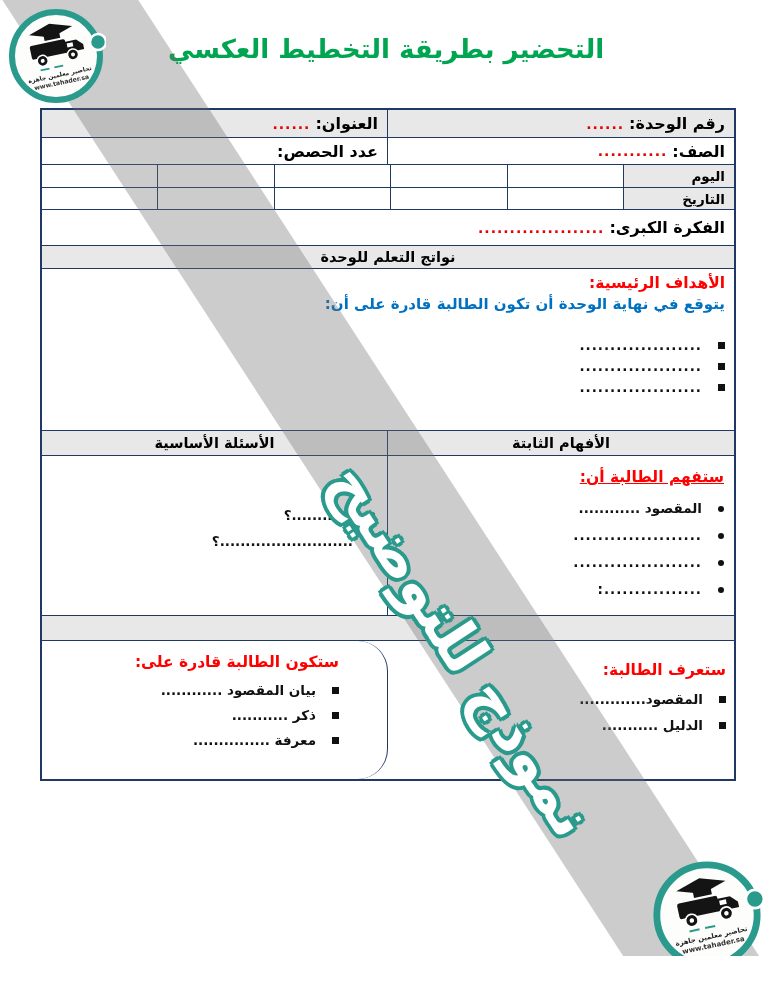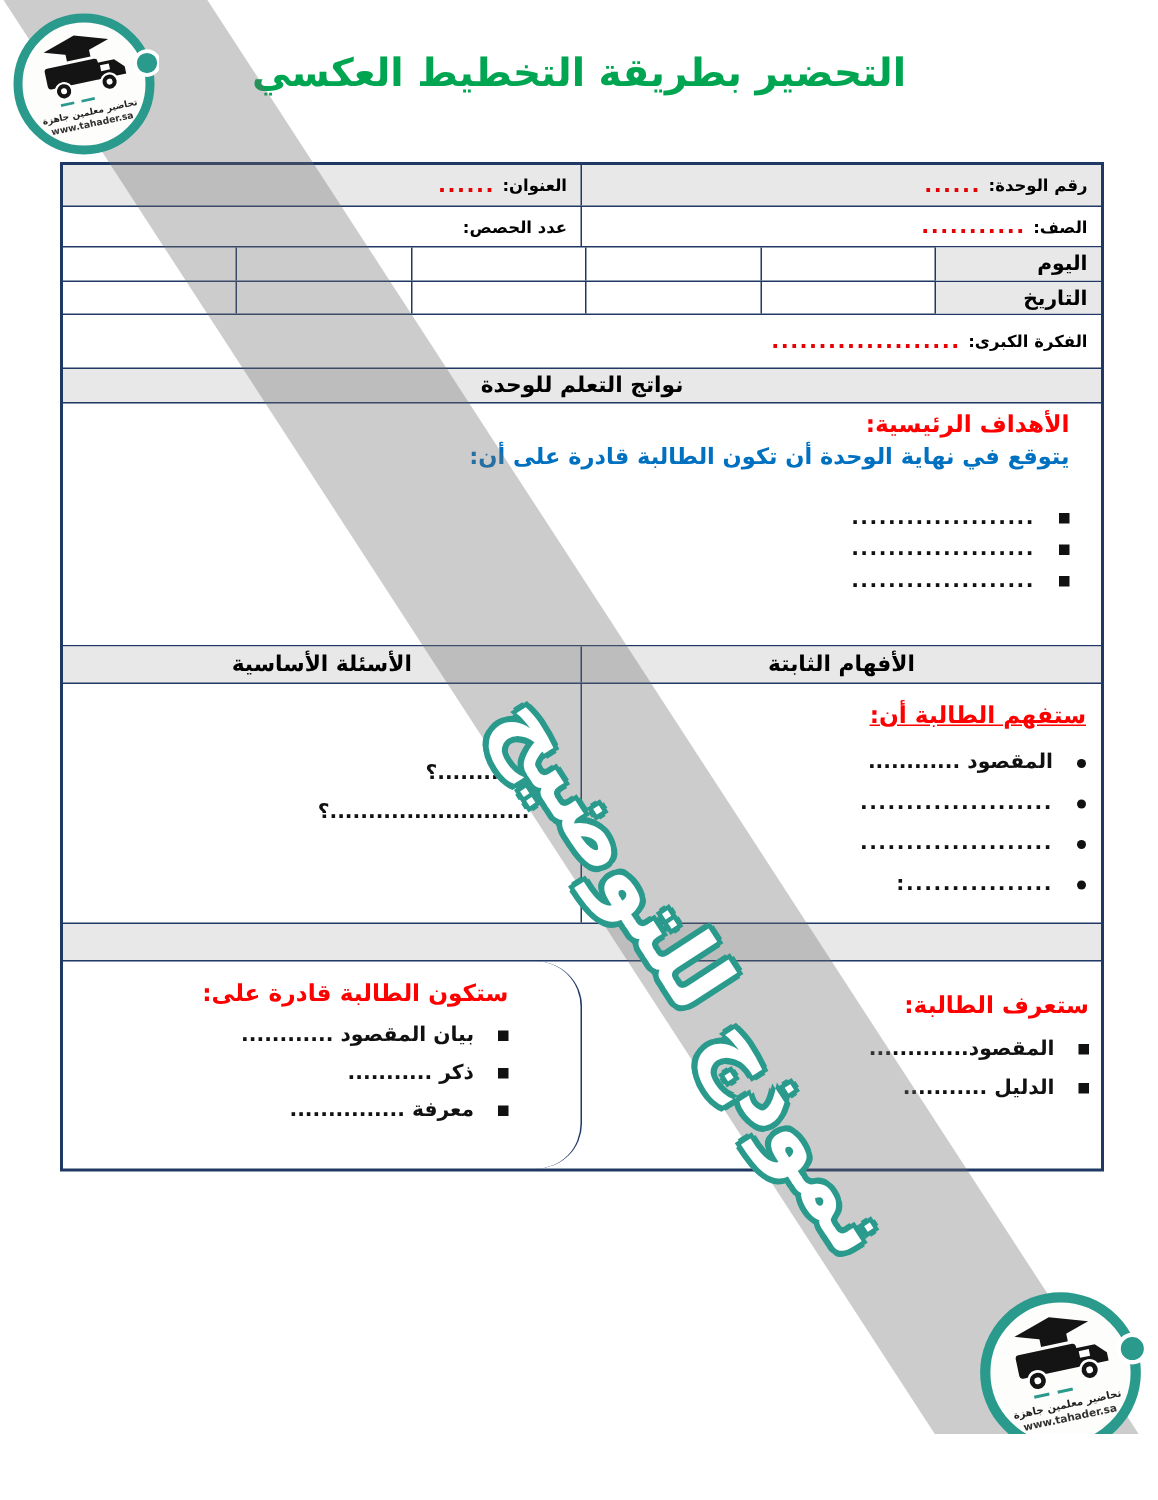--- a/index.html
+++ b/index.html
@@ -30,37 +30,37 @@
   .cell{display:flex;align-items:center;padding:0 9px;box-sizing:border-box;overflow:hidden;}
   .cell + .cell{border-inline-start:1.6px solid #1f3864;}
   .half{flex:0 0 50%;}
   .daylbl{flex:0 0 110px;font-weight:bold;font-size:13.5px;}
   .fill{flex:1;}
   .chead{justify-content:center;font-weight:bold;font-size:14.5px;color:#000;}
   .h1{height:28px;} .h2{height:27px;} .h3{height:23px;} .h4{height:22px;}
   .h5{height:36px;} .h6{height:23px;} .h7{height:162px;} .h8{height:25px;}
   .h9{height:160px;} .h10{height:25px;} .h11{height:138px;}
 
-  .lbl{font-weight:bold;font-size:11px;color:#000;white-space:nowrap;}
+  .lbl{font-weight:bold;font-size:16px;color:#000;white-space:nowrap;}
   .rdots{color:#e60000;font-weight:bold;font-size:14px;margin-inline-start:5px;letter-spacing:1px;}
 
   .col{flex:0 0 50%;box-sizing:border-box;overflow:hidden;}
   .col + .col{border-inline-start:1.6px solid #1f3864;}
 
   .red-h{color:#ff0000;font-weight:bold;font-size:15.5px;}
   .blue-h{color:#0070c0;font-weight:bold;font-size:15px;margin-top:3px;}
   .u{text-decoration:underline;}
 
   .blist{list-style:none;margin:0;padding:0;}
   .li{display:flex;align-items:center;font-weight:bold;font-size:13.5px;color:#111;
       letter-spacing:1px;white-space:nowrap;}
   .sq{width:7px;height:7px;background:#111;flex:none;margin-inline-end:16px;}
   .rd{width:6px;height:6px;border-radius:50%;background:#111;flex:none;margin-inline-end:16px;}
 
-  .goals-pad{padding:5px 21px;width:100%;box-sizing:border-box;}
+  .goals-pad{padding:5px 9px;width:100%;box-sizing:border-box;}
   .goals-list{margin-top:22px;padding-inline-start:0;padding-inline-end:8px;}
   .goals-list .li{line-height:21px;}
 
   .underst{padding:12px 10px 0 6px;}
   .underst .red-h{margin-bottom:9px;}
   .underst .li{line-height:27px;}
 
   .questions{padding:46px 12px 0 6px;}
   .questions .li{line-height:26px;}
 

